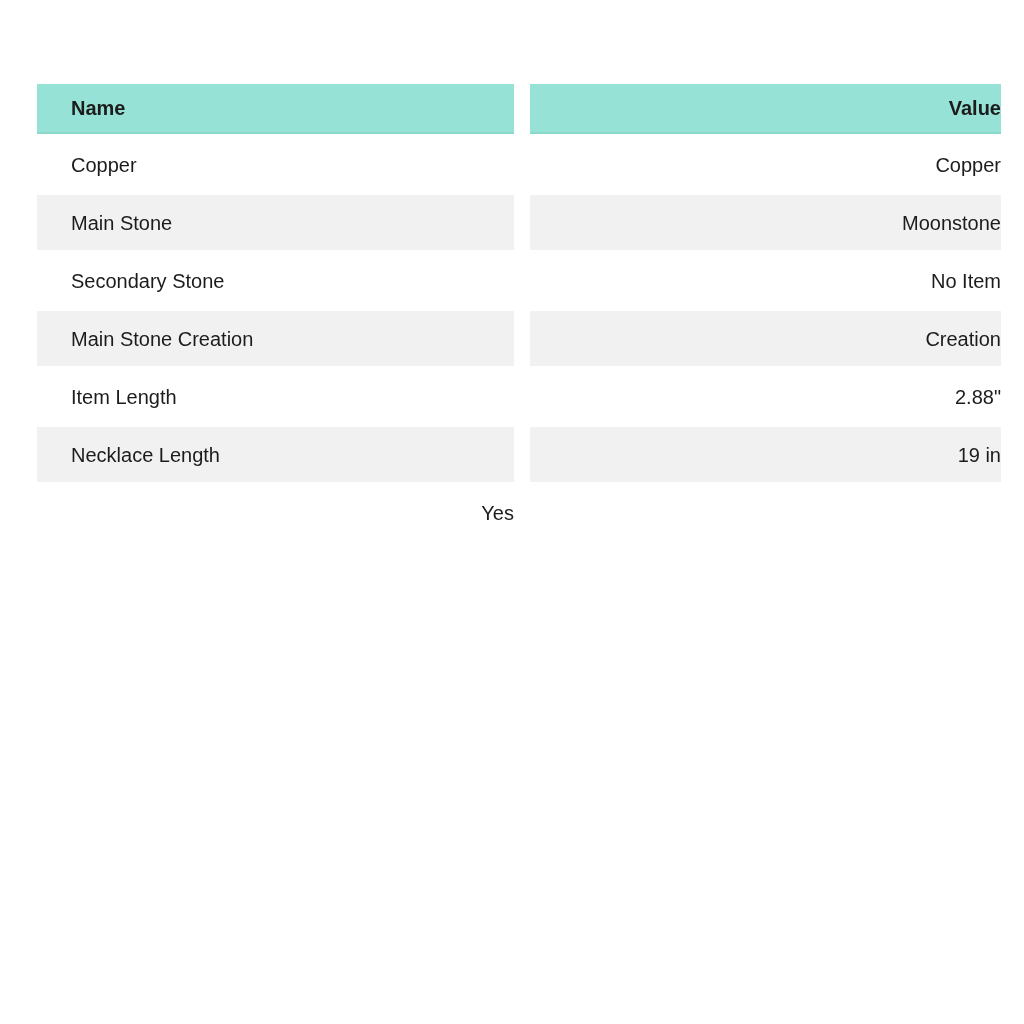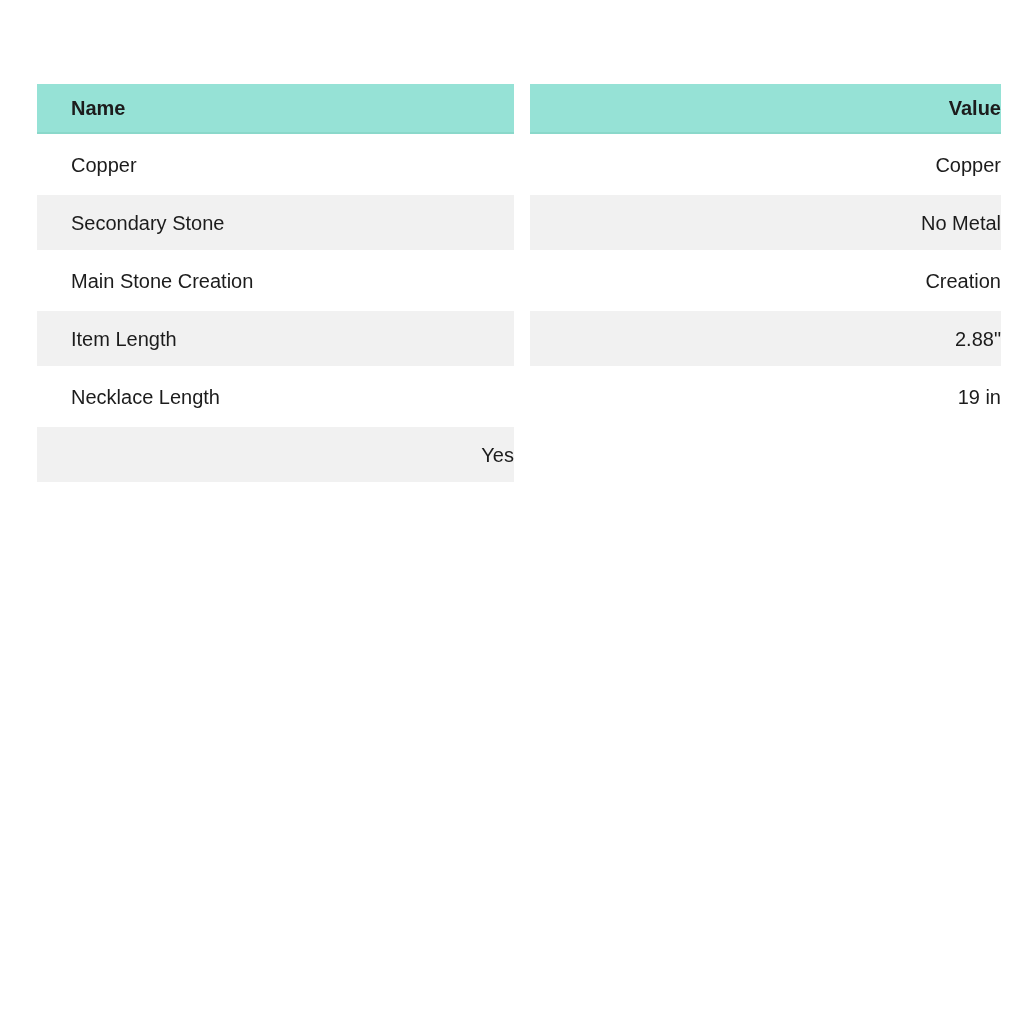--- a/index.html
+++ b/index.html
@@ -102,27 +102,35 @@
 
     <div class="t-row body">
       <div class="cell name-col">
         <span>Copper</span>
       </div>
       <div class="cell value-col">
         <span>Copper</span>
       </div>
     </div>
 
+    <div class="t-row body">
+      <div class="cell name-col">
+        <span>Main Stone</span>
+      </div>
+      <div class="cell value-col">
+        <span>Moonstone</span>
+      </div>
+    </div>
 
     <div class="t-row body">
       <div class="cell name-col">
         <span>Secondary Stone</span>
       </div>
       <div class="cell value-col">
-        <span>No Metal</span>
+        <span>No Item</span>
       </div>
     </div>
 
     <div class="t-row body">
       <div class="cell name-col">
         <span>Main Stone Creation</span>
       </div>
       <div class="cell value-col">
         <span>Creation</span>
       </div>

